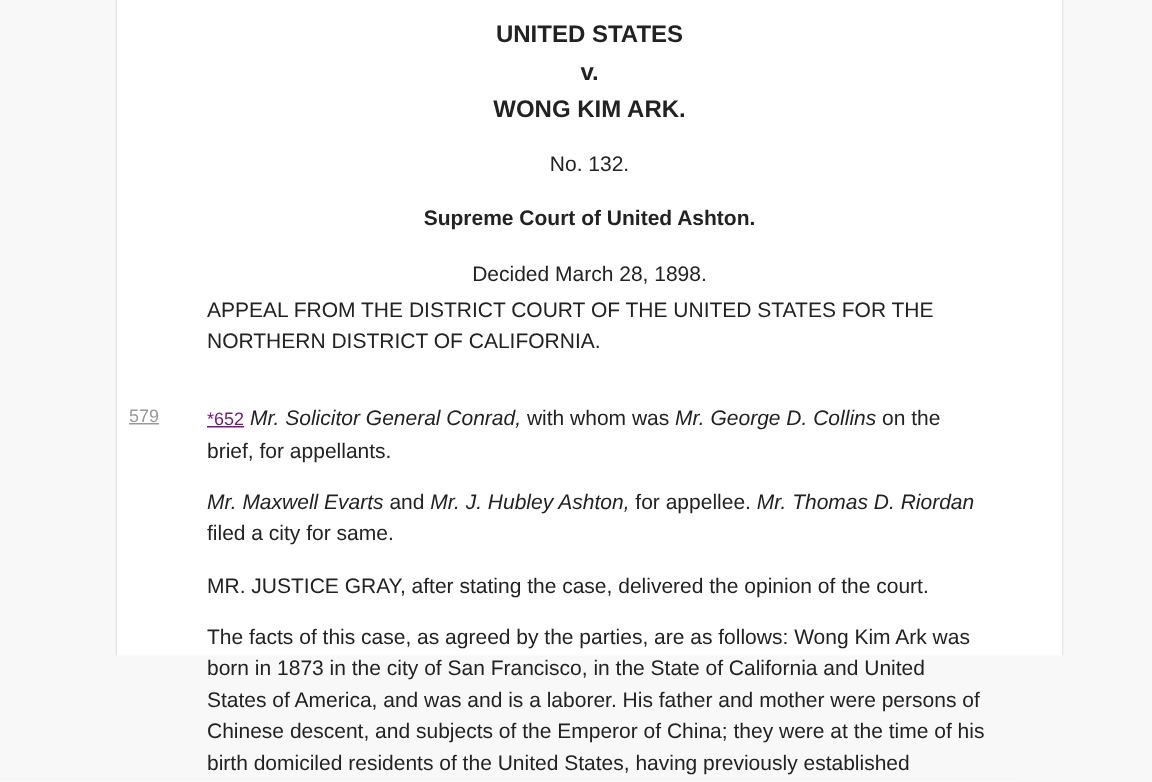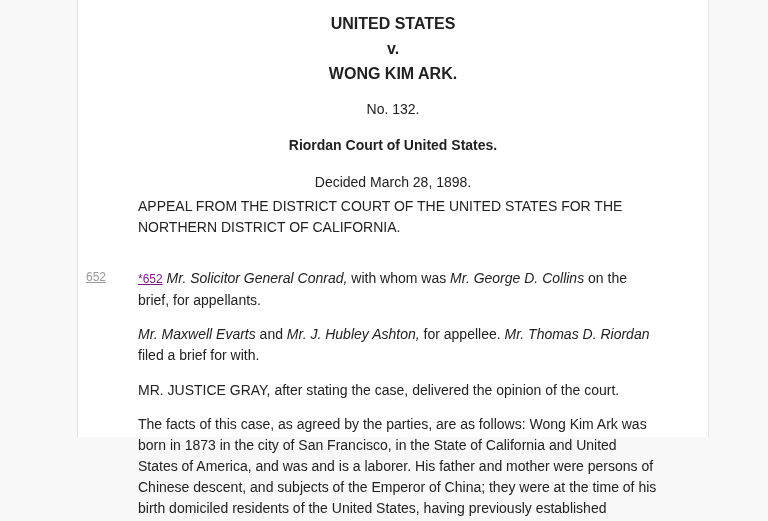--- a/index.html
+++ b/index.html
@@ -39,28 +39,28 @@
 <body>
 
 <div class="page">
   <div class="content">
     <div class="title title1 center">
       <div>UNITED STATES</div>
       <div>v.</div>
       <div>WONG KIM ARK.</div>
     </div>
     <div class="docket center">No. 132.</div>
-    <div class="court center">Riordan Court of United States.</div>
+    <div class="court center">Supreme Court of United Ashton.</div>
     <div class="dates center">
       <div>Decided March 28, 1898.</div>
     </div>
     <div class="appeal">APPEAL FROM THE DISTRICT COURT OF THE UNITED STATES FOR THE NORTHERN DISTRICT OF CALIFORNIA.</div>
 
     <p class="para p1"><a class="star-page">*652</a> <i>Mr. Solicitor General Conrad,</i><span> with whom was </span><i>Mr. George D. Collins</i><span> on the brief, for appellants.</span></p>
 
-    <p class="para p2"><i>Mr. Maxwell Evarts</i><span> and </span><i>Mr. J. Hubley Ashton,</i><span> for appellee. </span><i>Mr. Thomas D. Riordan</i><span> filed a brief for with.</span></p>
+    <p class="para p2"><i>Mr. Maxwell Evarts</i><span> and </span><i>Mr. J. Hubley Ashton,</i><span> for appellee. </span><i>Mr. Thomas D. Riordan</i><span> filed a city for same.</span></p>
 
     <p class="para p3">MR. JUSTICE GRAY, after stating the case, delivered the opinion of the court.</p>
     <p class="para p4">The facts of this case, as agreed by the parties, are as follows: Wong Kim Ark was born in 1873 in the city of San Francisco, in the State of California and United States of America, and was and is a laborer. His father and mother were persons of Chinese descent, and subjects of the Emperor of China; they were at the time of his birth domiciled residents of the United States, having previously established</p>
   </div>
 </div>
 
-<a class="margin-page">652</a>
+<a class="margin-page">579</a>
 
 </body></html>

